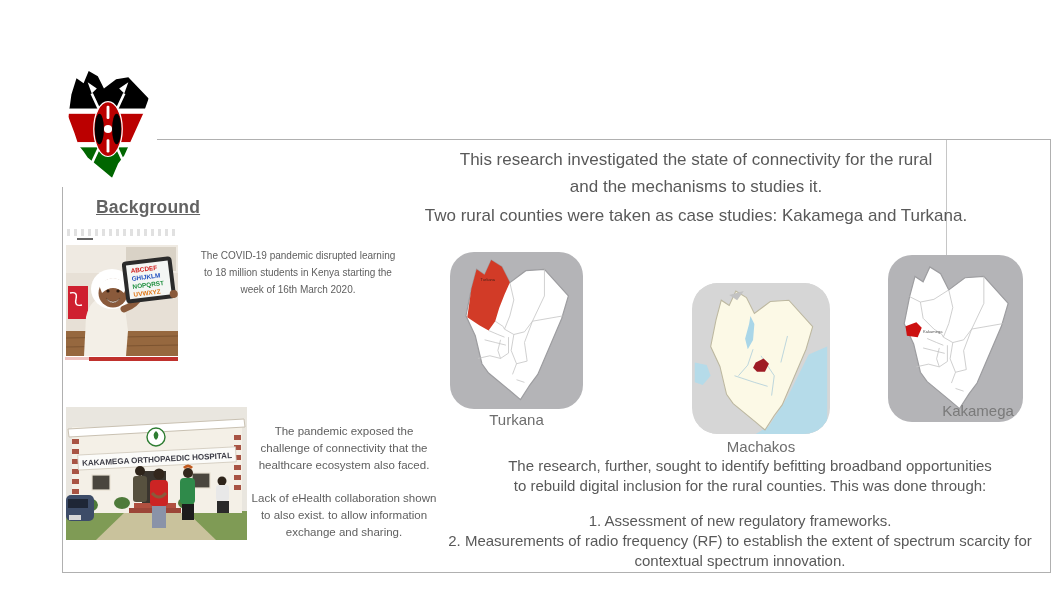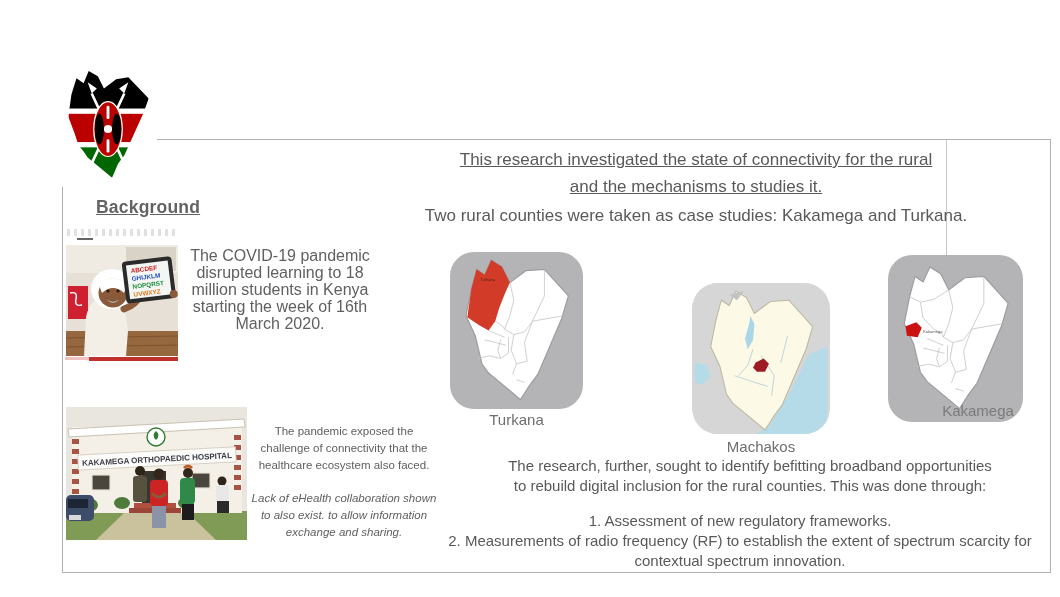--- a/index.html
+++ b/index.html
@@ -12,29 +12,29 @@
   .flag-map{position:absolute;left:57px;top:64px;width:102px;height:124px;}
   .bg-heading{position:absolute;left:96px;top:197px;font-size:17.5px;font-weight:bold;
               color:#636363;text-decoration:underline;letter-spacing:.2px;text-align:right;}
   .watermark{position:absolute;left:67px;top:229px;width:110px;height:7px;opacity:.30;
              background:repeating-linear-gradient(90deg,#9a9a9a 0 3px,transparent 3px 7px);}
   .watermark-dash{position:absolute;left:77px;top:238px;width:16px;height:2px;background:#4a4a4a;opacity:.85;}
   .photo1{position:absolute;left:66px;top:245px;width:112px;height:111px;}
   .progress{position:absolute;left:65px;top:357px;width:113px;height:3px;background:#efc3c1;}
   .progress-fill{position:absolute;left:24px;top:-0.5px;width:89px;height:4px;background:#c0312d;}
   .photo2{position:absolute;left:66px;top:407px;width:181px;height:133px;}
-  .edu-text{position:absolute;left:179px;top:247px;width:202px;text-align:center;
-            font-size:16px;line-height:17px;color:#606060;}
+  .edu-text{position:absolute;left:197px;top:247px;width:202px;text-align:center;
+            font-size:10px;line-height:17px;color:#606060;}
   .edu-text .p2{margin-top:16px;}
   .health-text{position:absolute;left:250px;top:423px;width:188px;text-align:center;
                font-size:11.5px;line-height:17px;color:#606060;}
-  .health-text .p2{margin-top:16px;font-style:italic;}
+  .health-text .p2{margin-top:16px;}
   .title-block{position:absolute;left:338px;top:147px;width:716px;text-align:center;
                font-size:17px;line-height:26.5px;color:#595959;}
-  .title-block .u{text-decoration:underline;}
+  .title-block .u{}
   .title-block .subtitle{padding-top:3px;}
   .map-tile{position:absolute;overflow:hidden;}
   .tile-turkana{left:450px;top:252px;width:133px;height:157px;background:#b4b4b7;border-radius:24px;}
   .tile-machakos{left:692px;top:283px;width:138px;height:151px;background:#d6d6d6;border-radius:26px;}
   .tile-kakamega{left:888px;top:255px;width:135px;height:167px;background:#b4b4b7;border-radius:24px;}
   .map-tile svg{position:absolute;left:0;top:0;width:100%;height:100%;}
   .map-caption{position:absolute;text-align:center;font-size:15px;color:#6e6e6e;}
   .cap-turkana{left:450px;top:411px;width:133px;}
   .cap-machakos{left:692px;top:438px;width:138px;text-align:center;}
   .cap-kakamega{left:908px;top:402px;width:140px;color:#7a7a7a;z-index:3;}

